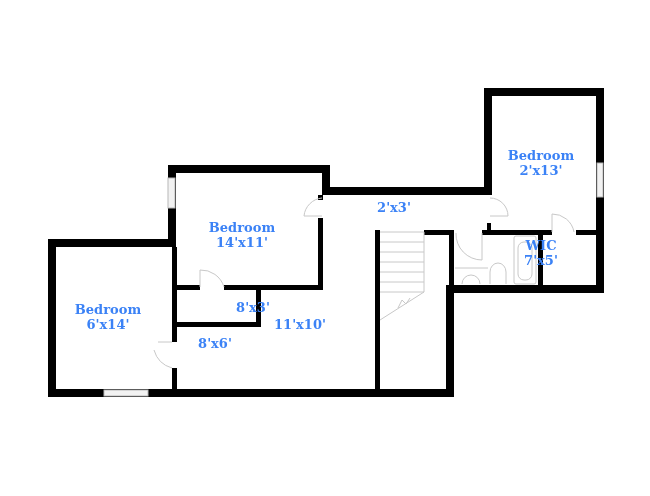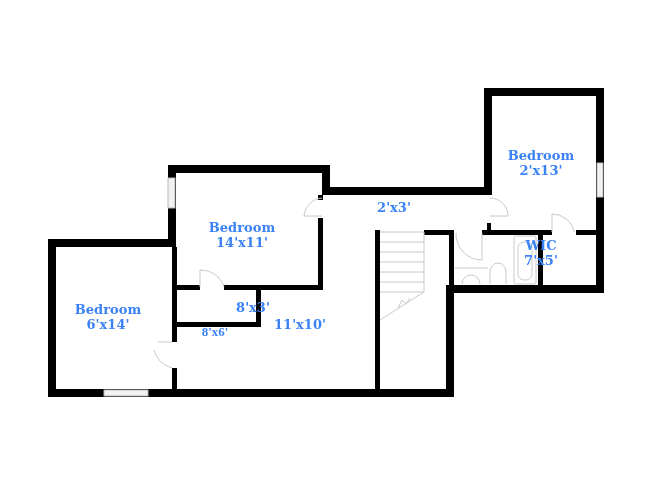--- a/index.html
+++ b/index.html
@@ -103,21 +103,21 @@
   <div>Bedroom</div>
   <div>14'x11'</div>
 </div>
 <div class="label" style="left:541px; top:148px;">
   <div>Bedroom</div>
   <div>2'x13'</div>
 </div>
 <div class="label" style="left:213px; top:300px;margin-left:40px;">
   <div>8'x3'</div>
 </div>
-<div class="label" style="left:215px; top:324px;font-family:Liberation Serif, serif;">
+<div class="label" style="left:215px; top:336px;">
   <div>8'x6'</div>
 </div>
 <div class="label" style="left:300px; top:317px;text-align:right;">
   <div>11'x10'</div>
 </div>
 <div class="label" style="left:394px; top:200px;">
   <div>2'x3'</div>
 </div>
 <div class="label" style="left:541px; top:238px;">
   <div>WIC</div>

